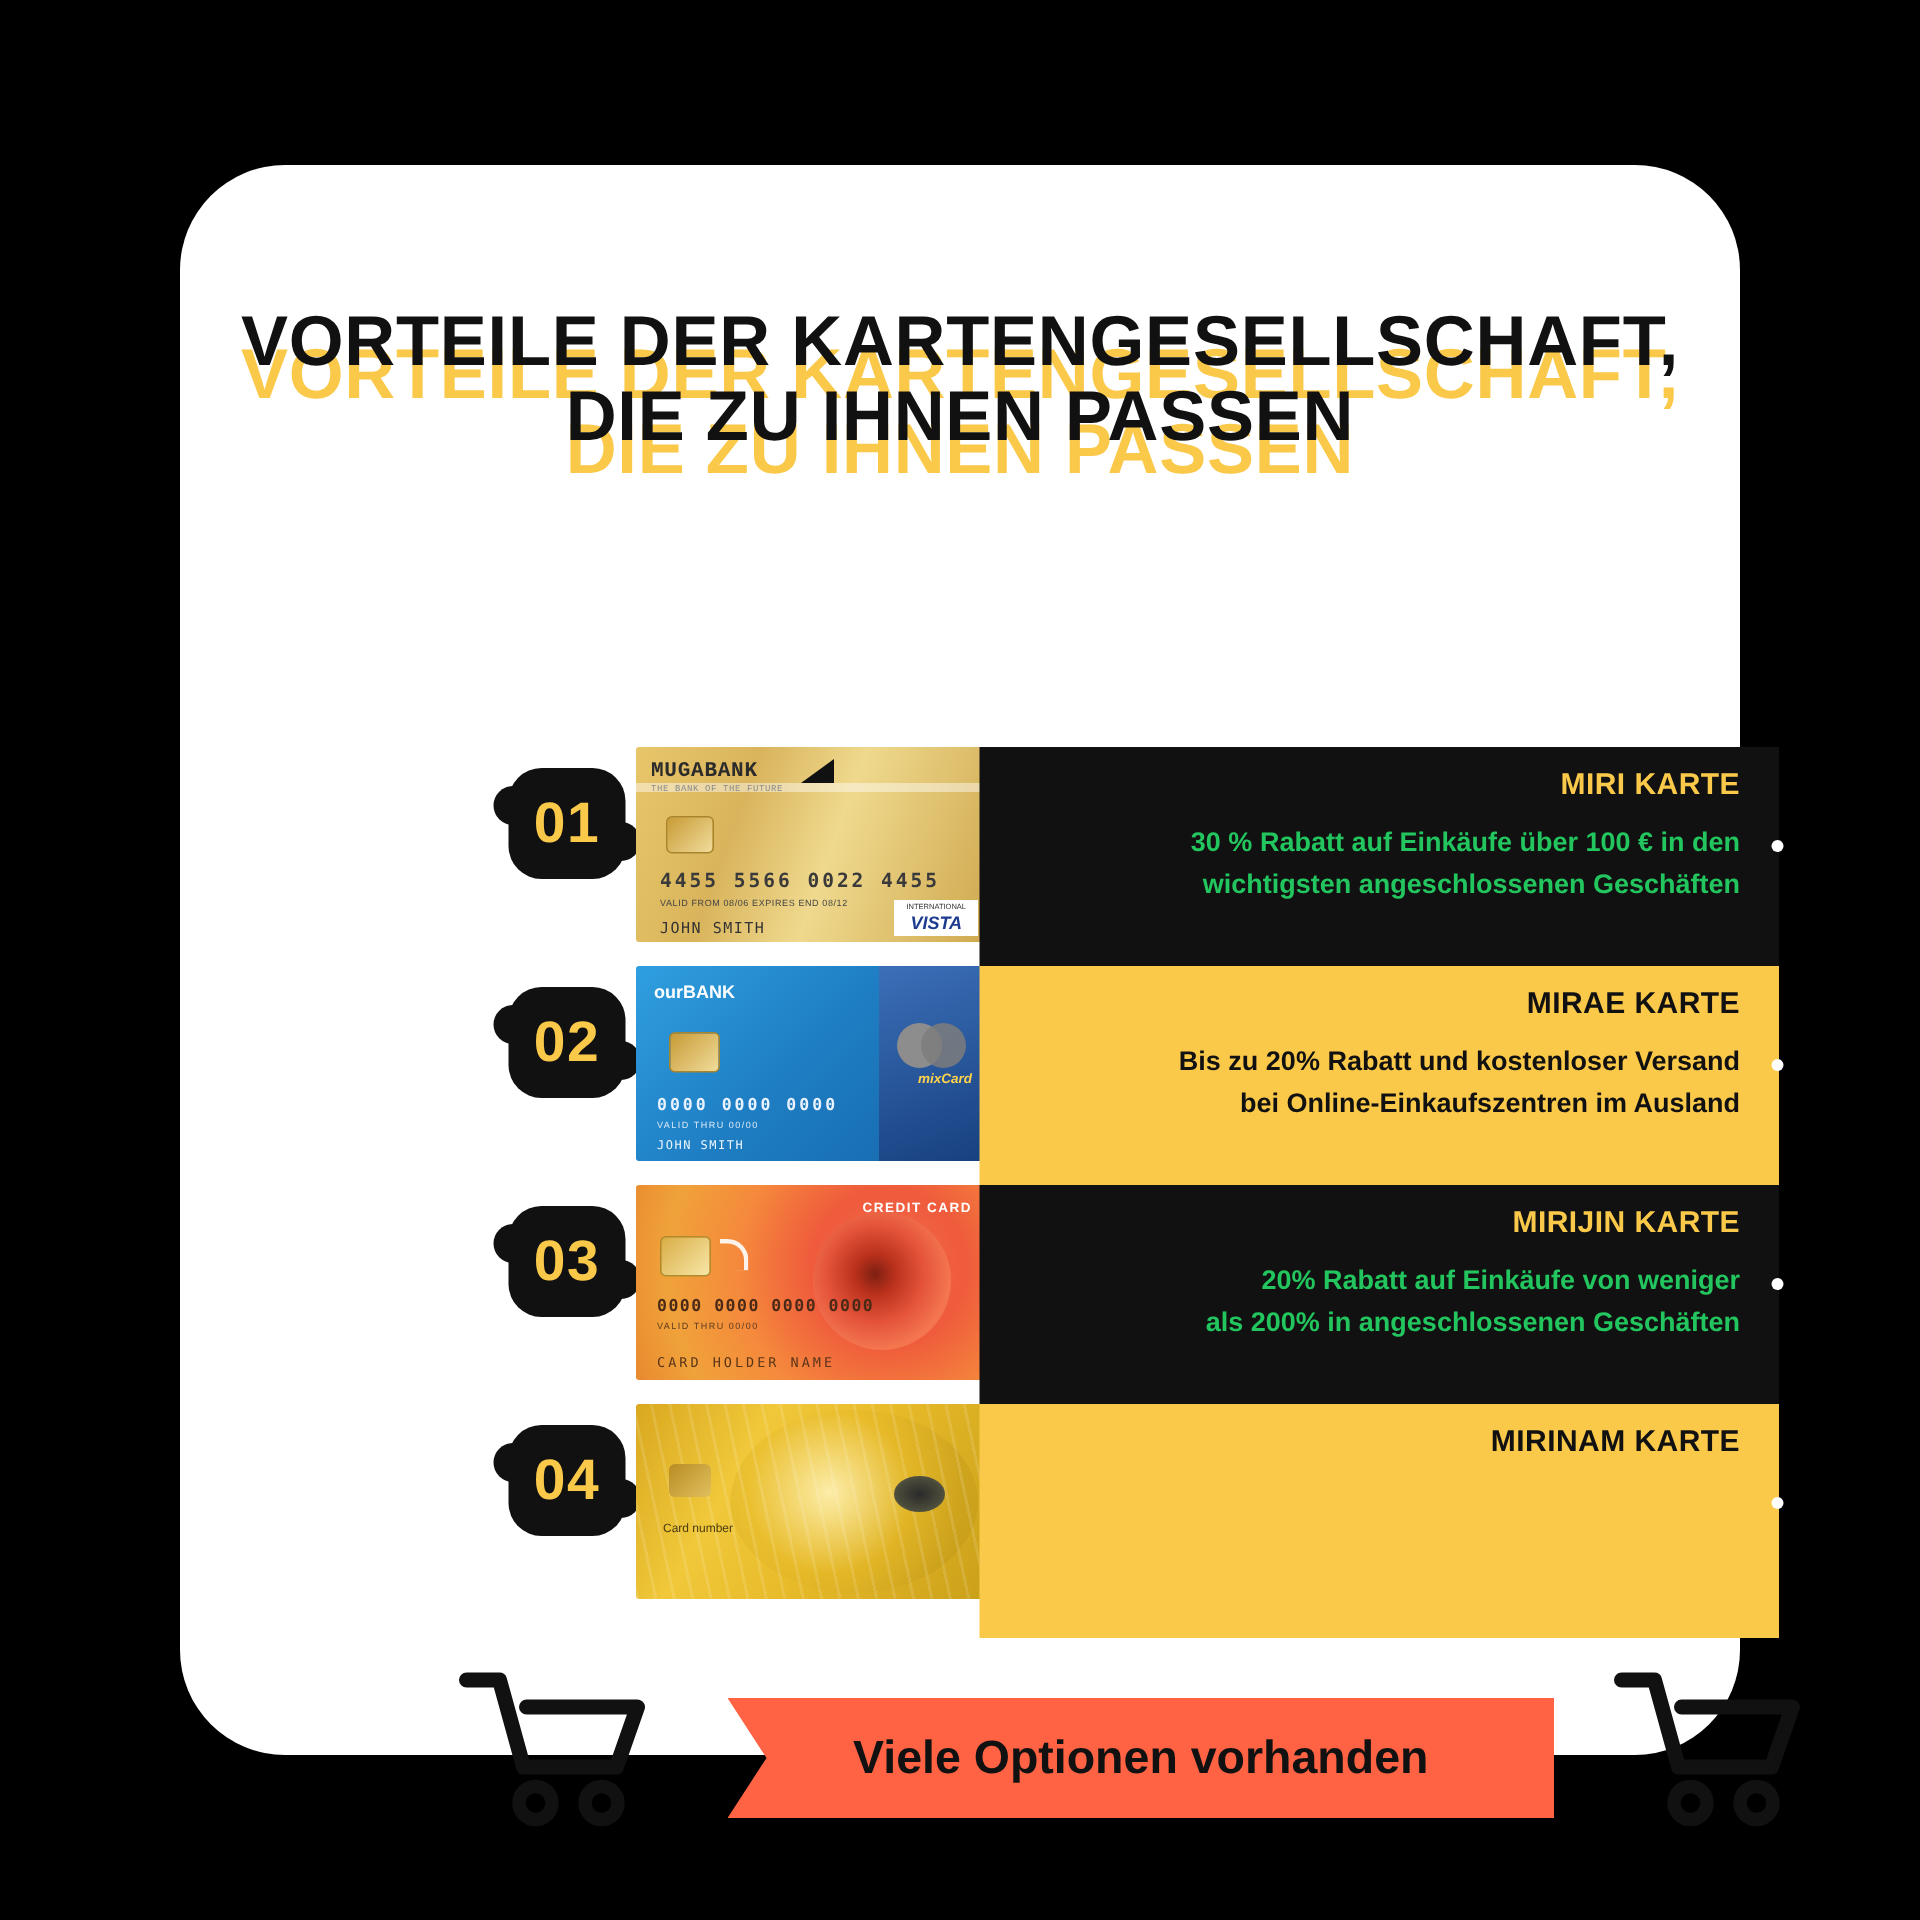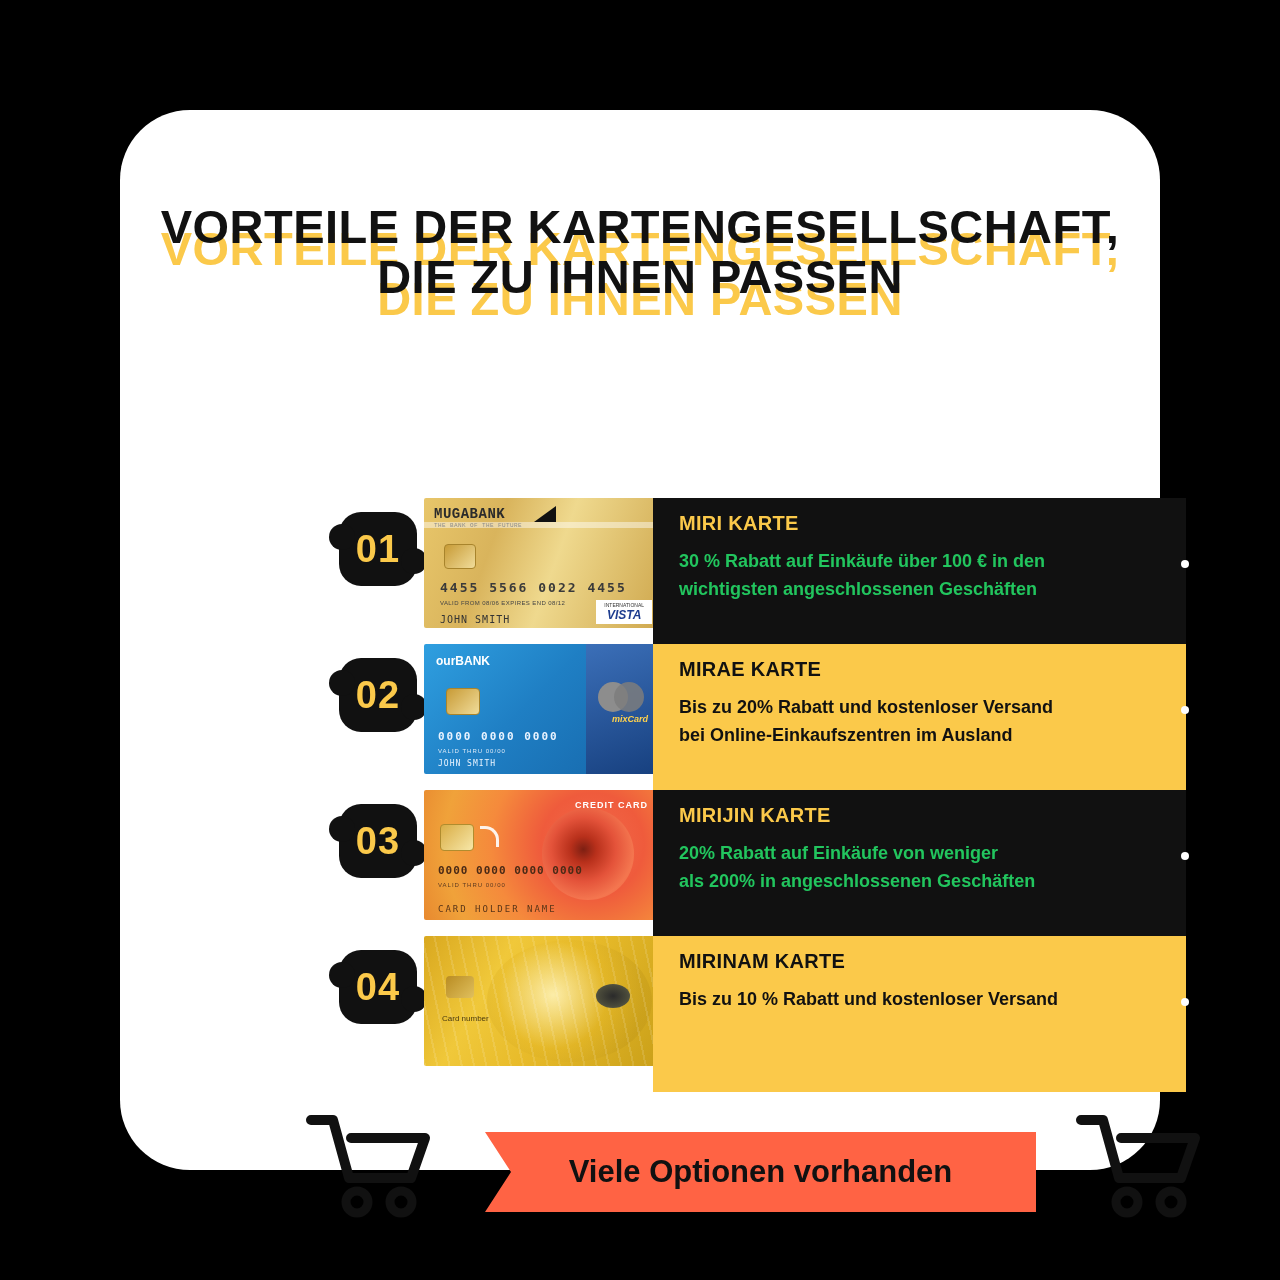--- a/index.html
+++ b/index.html
@@ -101,21 +101,21 @@
     height: 130px;
     overflow: hidden;
     border-radius: 2px;
   }
   .textbox {
     position: absolute;
     left: 533px;
     top: 8px;
     width: 533px;
     height: 156px;
-    text-align: left;
+    text-align: right;
     box-sizing: border-box;
     padding: 14px 26px 0 26px;
   }
   .textbox.dark { background: #111111; }
   .textbox.gold { background: #fbc94a; }
   .tb-title {
     font-size: 20px;
     font-weight: bold;
     letter-spacing: 0.3px;
     margin-bottom: 13px;
@@ -309,21 +309,20 @@
           <div class="cc cc4">
             <div class="globe"></div>
             <div class="lines"></div>
             <div class="chip"></div>
             <div class="hol"></div>
             <div class="lbl">Card number</div>
           </div>
         </div>
         <div class="textbox gold">
           <div class="tb-title">MIRINAM KARTE</div>
-          <div class="tb-desc">Bis zu 10 % Rabatt und kostenloser Versand</div>
           <div class="dot"></div>
         </div>
       </div>
 
     </div>
 
     <svg class="cart cart-left" viewBox="0 0 138 110">
       <path d="M6 10 h22 l16 58 h62 l14 -40 h-74" fill="none" stroke="#111" stroke-width="10" stroke-linecap="round" stroke-linejoin="round"></path>
       <circle cx="52" cy="92" r="11" fill="none" stroke="#111" stroke-width="9"></circle>
       <circle cx="96" cy="92" r="11" fill="none" stroke="#111" stroke-width="9"></circle>

